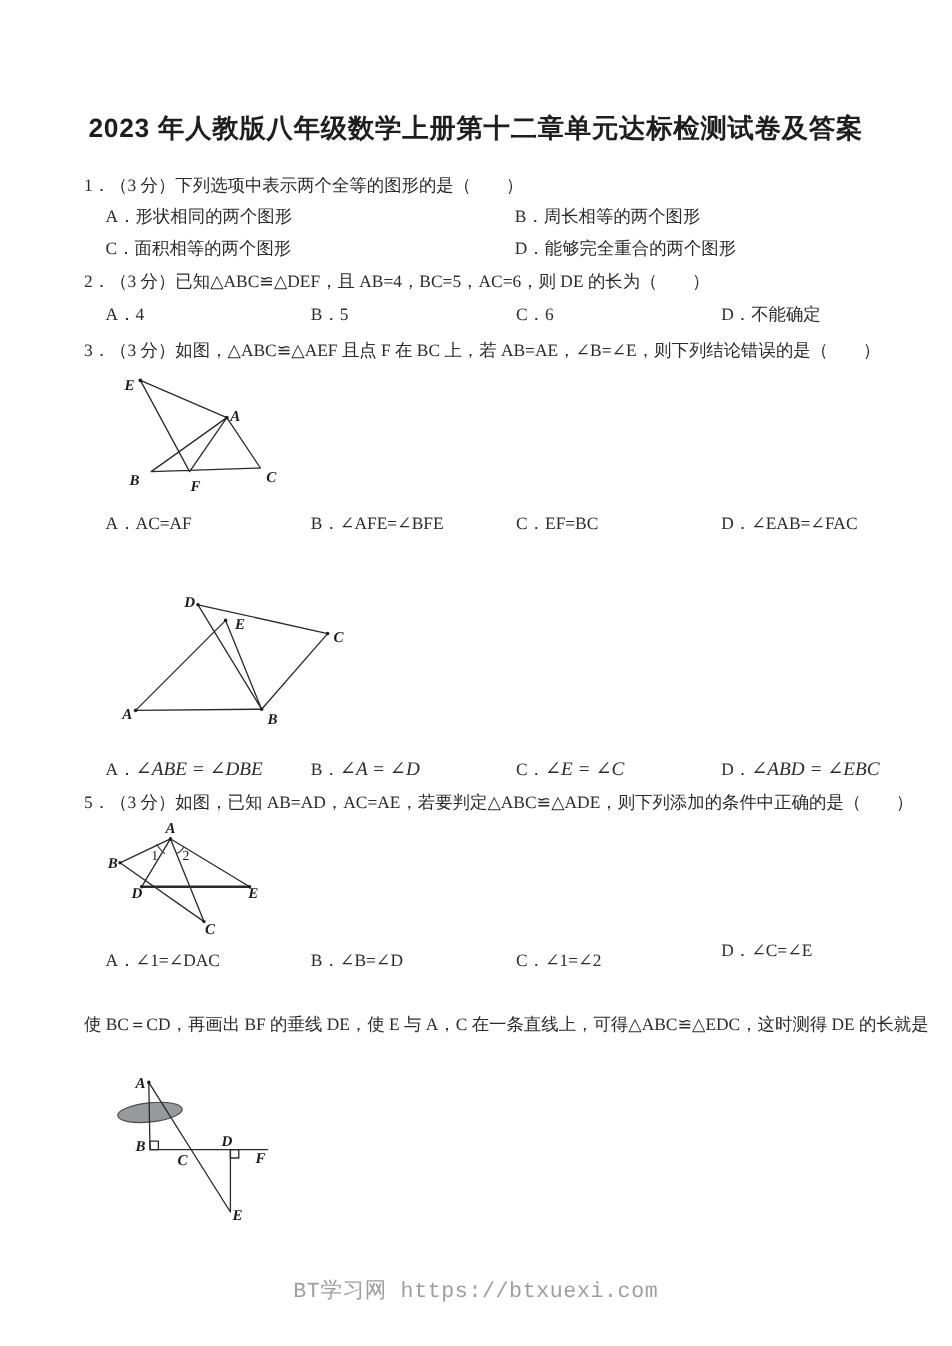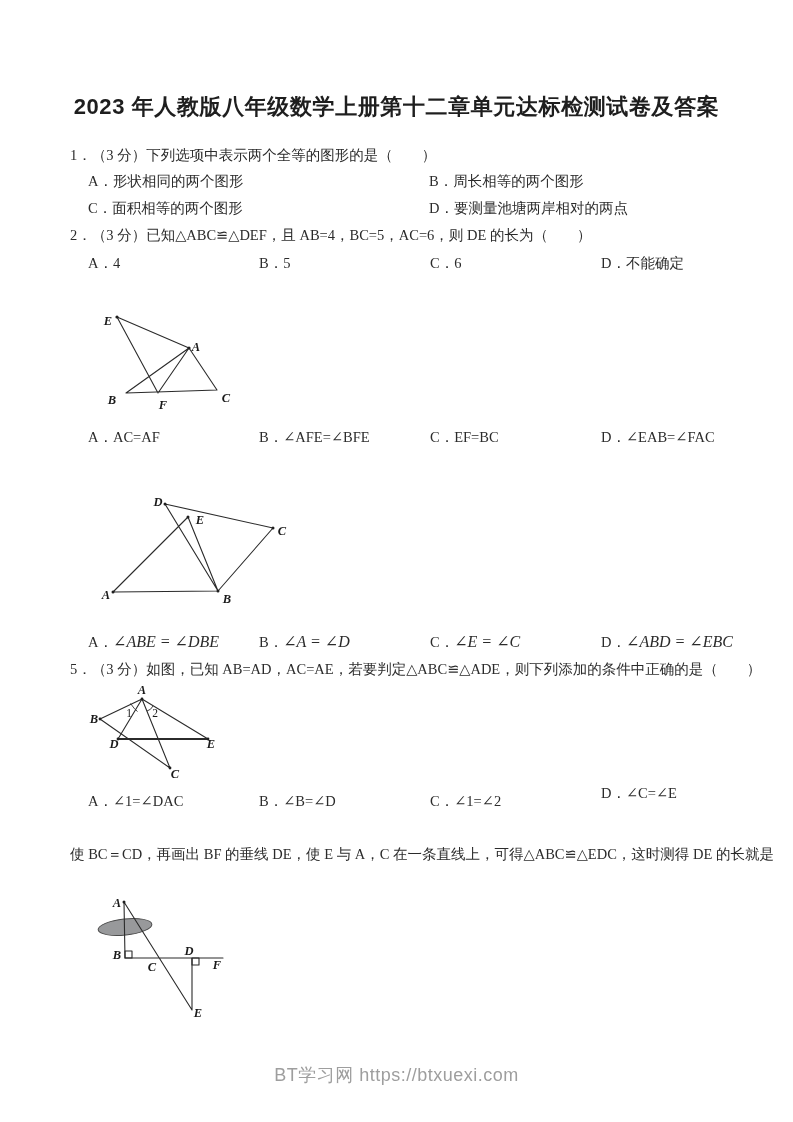--- a/index.html
+++ b/index.html
@@ -22,44 +22,45 @@
   .fig path.arc{stroke:#2b2b2b;stroke-width:0.9;fill:none;}
   .fig circle.dot{fill:#1f1f1f;stroke:none;}
   .fig text{
     font-family:"Liberation Serif","DejaVu Serif",serif;
     font-style:italic;font-weight:bold;font-size:12.5px;fill:#1a1a1a;
   }
   .fig text.num{font-style:normal;font-weight:normal;font-size:11.5px;}
   .fig ellipse.pond{fill:#98999b;stroke:#4a4a4a;stroke-width:1;}
   .footer{
     position:absolute;top:1063px;left:0;width:100%;text-align:center;
-    font-family:Liberation Sans, sans-serif;
+    font-family:Liberation Mono, monospace;
     font-size:18px;letter-spacing:0.5px;color:#9e9e9e;
   }
 </style>
 </head>
 <body>
 
 <div class="page">
 
   <div class="title">2023 年人教版八年级数学上册第十二章单元达标检测试卷及答案</div>
 
 
   <div class="abs" style="top:146px;left:70px">1．（3 分）下列选项中表示两个全等的图形的是（　　）</div>
   <div class="abs" style="top:172px;left:88px">A．形状相同的两个图形</div>
   <div class="abs" style="top:172px;left:429px">B．周长相等的两个图形</div>
   <div class="abs" style="top:199px;left:88px">C．面积相等的两个图形</div>
-  <div class="abs" style="top:199px;left:429px">D．要测量池塘两岸相对的两点</div>
+  <div class="abs" style="top:199px;left:429px">D．能够完全重合的两个图形</div>
 
   <div class="abs" style="top:226px;left:70px">2．（3 分）已知△ABC≌△DEF，且 AB=4，BC=5，AC=6，则 DE 的长为（　　）</div>
   <div class="abs" style="top:254px;left:88px">A．4</div>
   <div class="abs" style="top:254px;left:259px">B．5</div>
   <div class="abs" style="top:254px;left:430px">C．6</div>
   <div class="abs" style="top:254px;left:601px">D．不能确定</div>
 
+  <div class="abs" style="top:284px;left:70px">3．（3 分）如图，△ABC≌△AEF 且点 F 在 BC 上，若 AB=AE，∠B=∠E，则下列结论错误的是（　　）</div>
 
   <svg class="fig" style="top:303px;left:95px" width="140" height="112" viewBox="0 0 140 112">
     <path class="edges" d="M22,14 L94,45 M22,14 L63,90 M94,45 L63,90 M94,45 L122,87 M31,90 L94,45 M31,90 L122,87"></path>
     <g>
       <circle class="dot" cx="22" cy="14" r="1.6"></circle>
       <circle class="dot" cx="94" cy="45" r="1.6"></circle>
     </g>
     <text x="13" y="22" text-anchor="middle">E</text>
     <text x="101" y="48" text-anchor="middle">A</text>
     <text x="17" y="101" text-anchor="middle">B</text>

